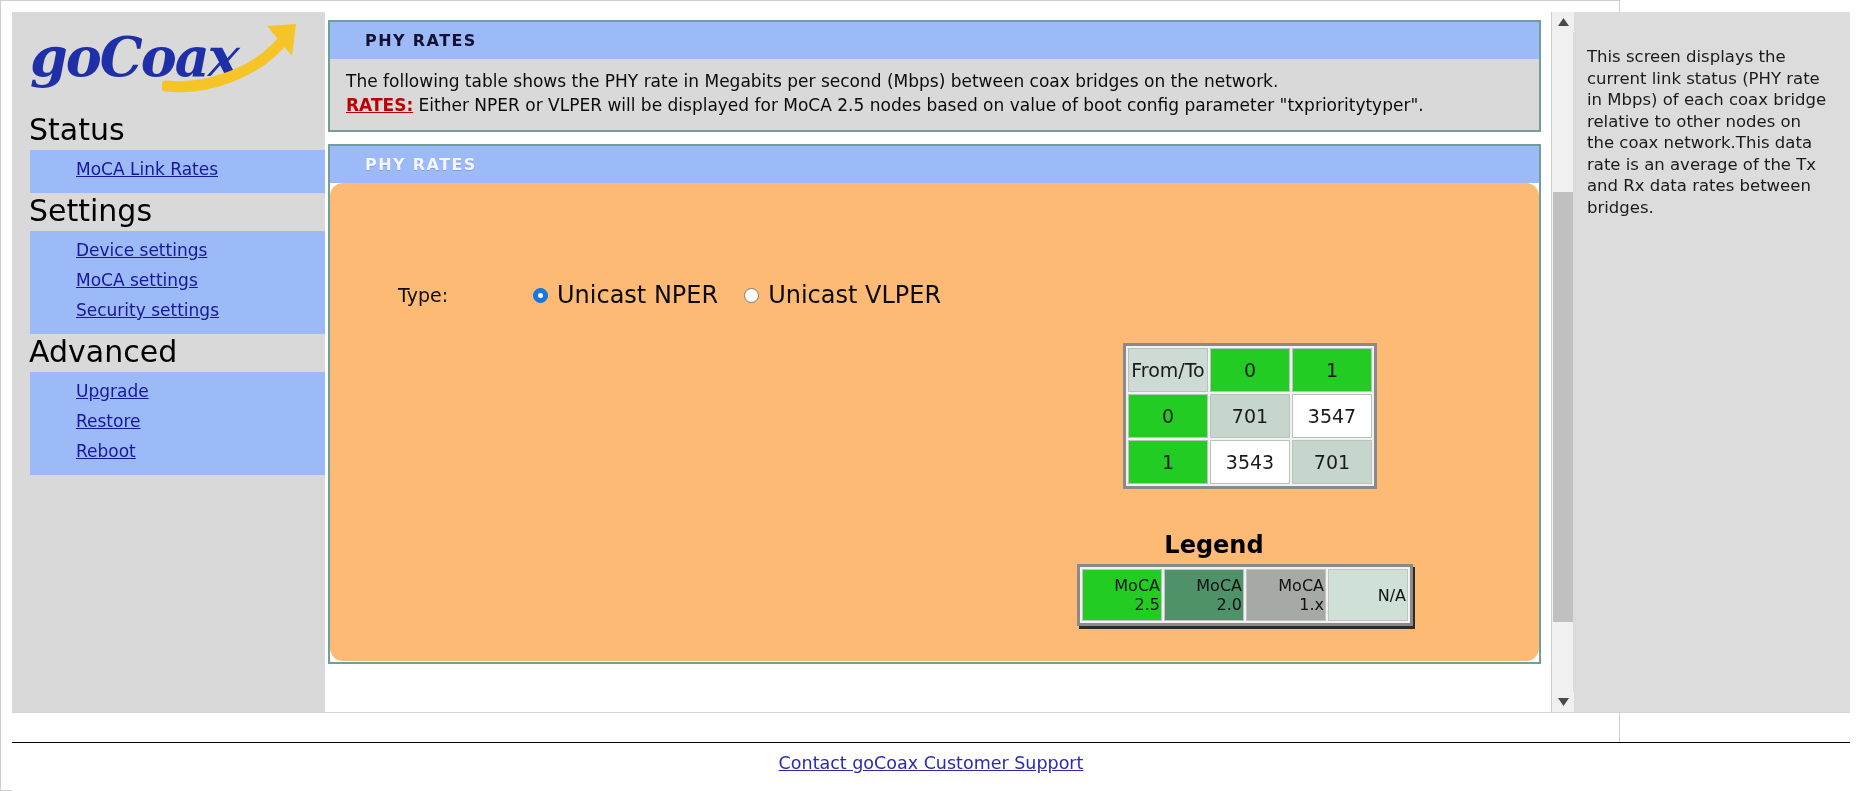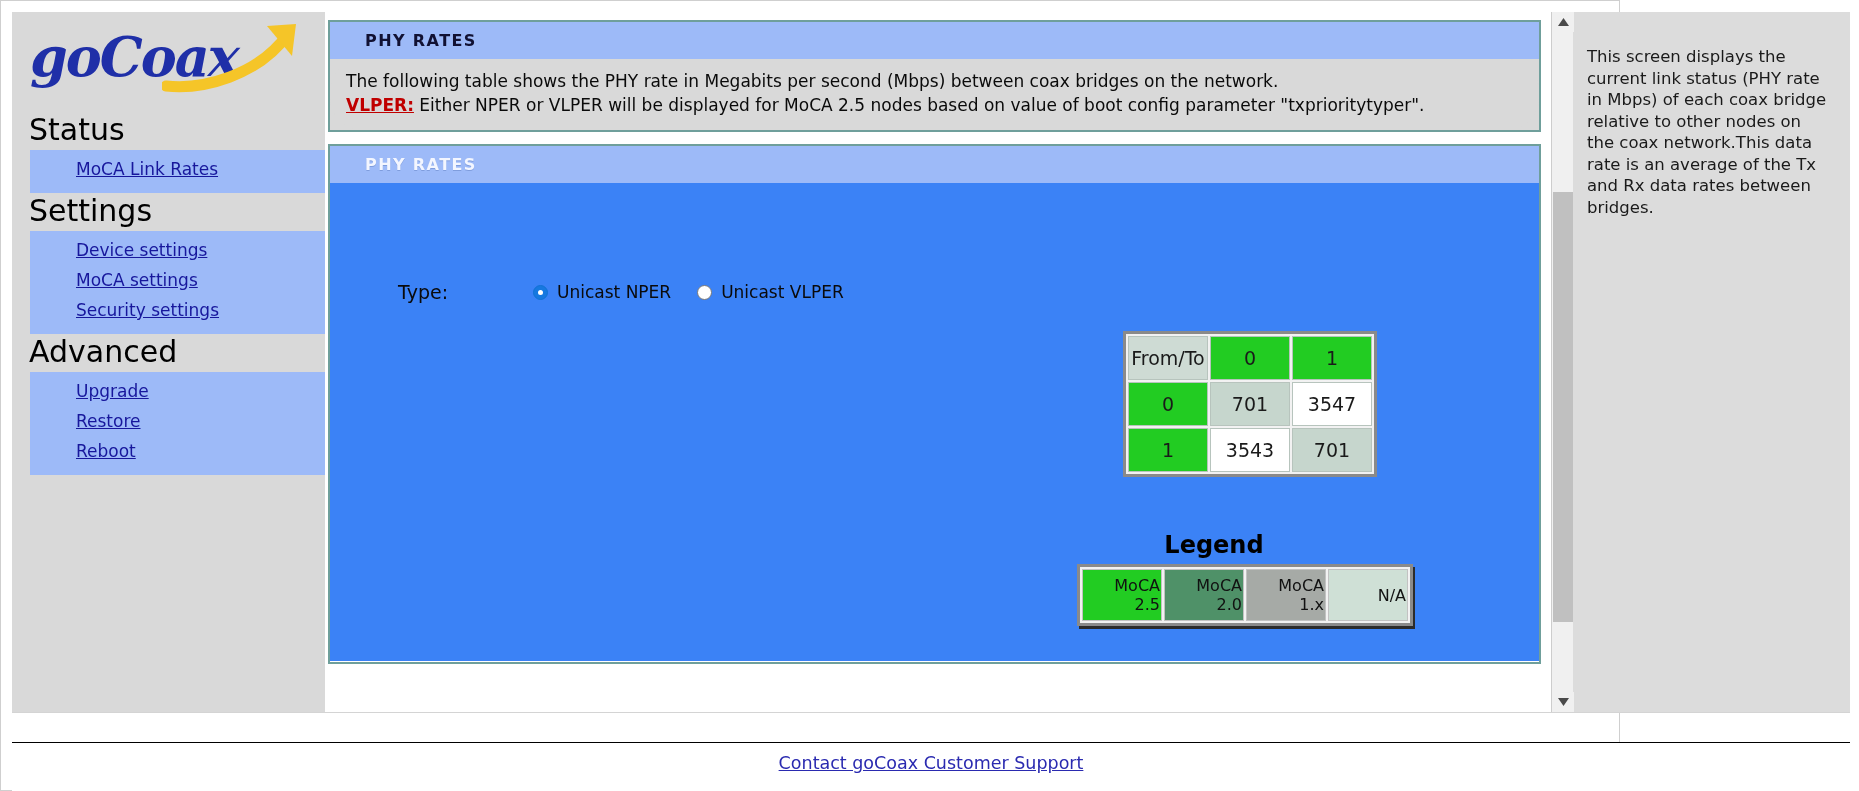--- a/index.html
+++ b/index.html
@@ -124,40 +124,41 @@
     text-decoration: underline;
   }
 
   #rates-panel {
     border: 2px solid #6f9f9b;
     background: #ffffff;
     height: 520px;
     position: relative;
   }
   #rates-body {
-    background: #3b82f6;
+    background: #fdba74;
     position: relative;
     height: 478px;
+    border-radius: 13px;
   }
 
   
   #type-row {
     position: absolute;
     left: 68px; top: 98px;
     display: flex;
     align-items: center;
     font-size: 19px;
     color: #0a0a0a;
   }
   #type-label { width: 135px; }
   .radio-opt {
     display: flex;
     align-items: center;
     margin-right: 26px;
-    font-size: 17px;
+    font-size: 24px;
     cursor: pointer;
   }
   .rdo {
     width: 15px; height: 15px;
     border-radius: 50%;
     border: 1px solid #7a7a7a;
     background: #ffffff;
     margin-right: 9px;
     position: relative;
     flex: 0 0 15px;
@@ -171,21 +172,21 @@
     position: absolute;
     left: 4px; top: 4px;
     width: 5px; height: 5px;
     border-radius: 50%;
     background: #ffffff;
   }
 
   
   #matrix {
     position: absolute;
-    left: 793px; top: 148px;
+    left: 793px; top: 160px;
     border: 3px solid #8a8a8a;
     background: #f2f2f2;
     border-collapse: separate;
     border-spacing: 2px;
   }
   #matrix td {
     width: 80px;
     height: 44px;
     text-align: center;
     vertical-align: middle;
@@ -327,21 +328,21 @@
     </div>
 
     <div id="center">
       <div id="content-wrap">
 
         <div class="panel">
           <div class="panel-bar">PHY RATES</div>
           <div class="panel-body">
             <div>The following table shows the PHY rate in Megabits per second (Mbps) between coax bridges on the network.</div>
             <div>
-              <span class="note">VLPER:</span><span> Either NPER or VLPER will be displayed for MoCA 2.5 nodes based on value of boot config parameter "txprioritytyper".</span>
+              <span class="note">RATES:</span><span> Either NPER or VLPER will be displayed for MoCA 2.5 nodes based on value of boot config parameter "txprioritytyper".</span>
             </div>
           </div>
         </div>
 
         <div id="rates-panel">
           <div class="panel-bar light">PHY RATES</div>
           <div id="rates-body">
 
             <div id="type-row">
               <span id="type-label">Type:</span>

